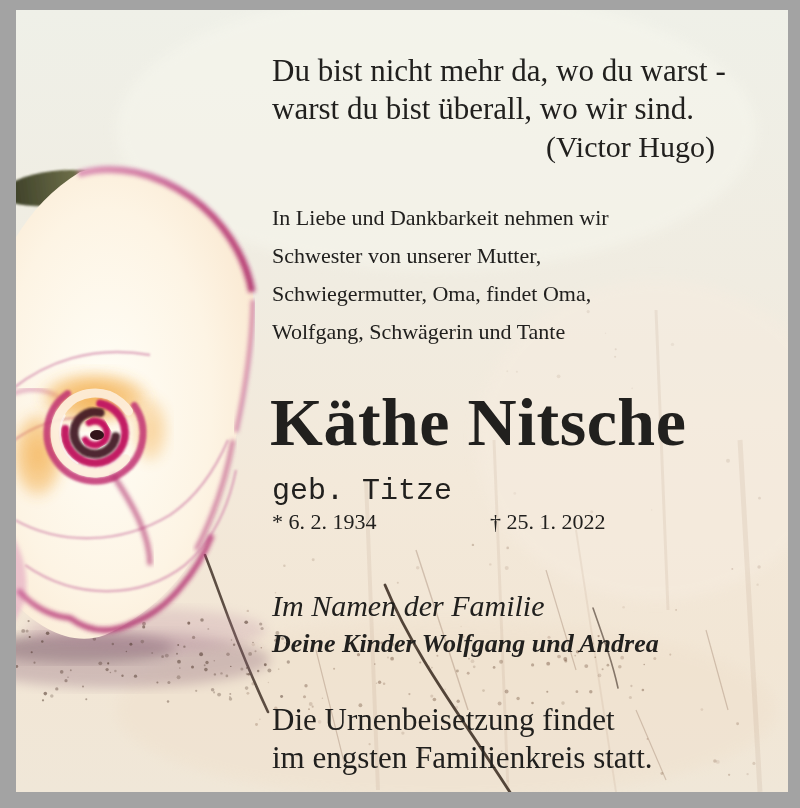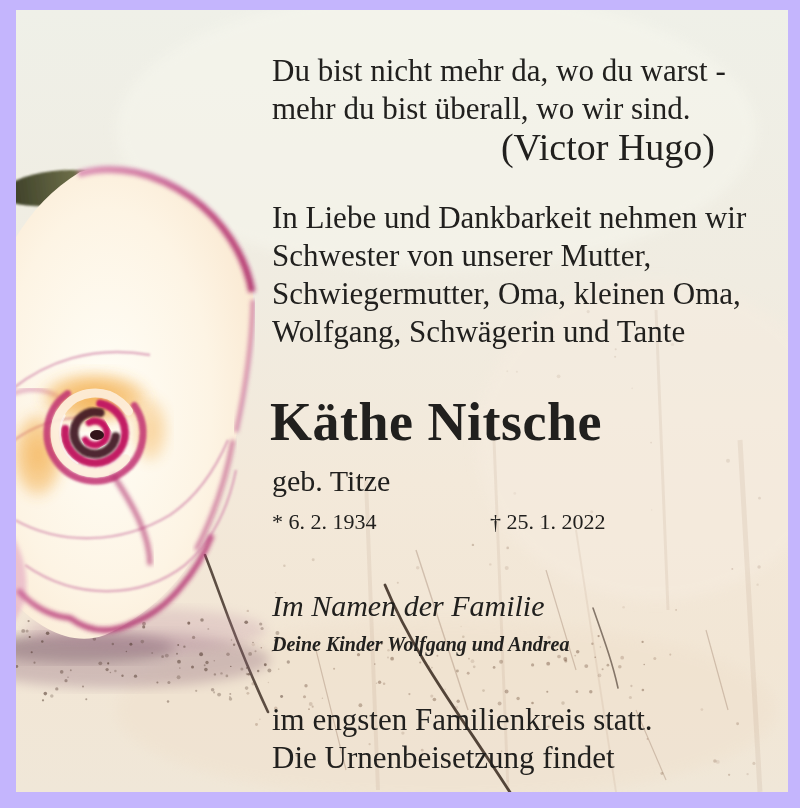--- a/index.html
+++ b/index.html
@@ -1,36 +1,36 @@
 <!DOCTYPE html>
 <html><head>
 <meta charset="utf-8">
 <style>
   html,body{margin:0;padding:0;background:#111;}
   .stage{
     position:relative;width:800px;height:808px;overflow:hidden;
-    background:#c4b5fd;
+    background:#a3a3a3;
     font-family:"Liberation Serif","DejaVu Serif",serif;
     color:#21201e;
   }
   .photo-wrap{
     position:absolute;left:16px;top:10px;width:772px;height:782px;
     overflow:hidden;
   }
   .photo-wrap svg{display:block;}
   .txt{position:absolute;white-space:nowrap;color:#21201e;}
   .quote-block{left:272px;top:52px;font-size:31px;line-height:38px;width:443px;}
-  .quote-block .attribution{text-align:right;font-size:38px;}
-  .intro-block{left:272px;top:199px;font-size:31px;line-height:38px;}
-  .name{left:270px;top:392px;font-size:54px;font-weight:bold;letter-spacing:0.5px;margin:0;line-height:60px;}
-  .maiden{left:272px;top:464px;font-size:30px;line-height:34px;}
+  .quote-block .attribution{text-align:right;font-size:30px;}
+  .intro-block{left:272px;top:199px;font-size:22px;line-height:38px;}
+  .name{left:270px;top:392px;font-size:68px;font-weight:bold;letter-spacing:0.5px;margin:0;line-height:60px;}
+  .maiden{left:272px;top:474px;font-size:30px;line-height:34px;font-family:Liberation Mono, monospace;}
   .dates{left:272px;top:504px;font-size:22px;line-height:36px;width:420px;}
   .dates .death{position:absolute;left:218px;top:0;}
   .family-block{left:272px;top:587px;font-size:30px;line-height:38px;font-style:italic;}
-  .family-block .bold-line{font-weight:bold;font-size:20px;}
+  .family-block .bold-line{font-weight:bold;font-size:26px;}
   .notice-block{left:272px;top:701px;font-size:31px;line-height:38px;}
 </style>
 </head>
 <body>
 
 <div class="stage">
 
   <div class="photo-wrap">
     <svg width="772" height="782" viewBox="0 0 772 782" xmlns="http://www.w3.org/2000/svg">
       <defs>
@@ -381,28 +381,28 @@
         </g>
         <ellipse cx="81" cy="425" rx="7" ry="5" fill="#33141a"></ellipse>
 
         <path d="M 97 465 C 117 495 134 525 134 555" stroke="#b13070" stroke-width="5" fill="none" opacity="0.65" filter="url(#b2)"></path>
       </g>
     </svg>
   </div>
 
   <div class="txt quote-block">
     <div>Du bist nicht mehr da, wo du warst -</div>
-    <div>mehr du bist überall, wo wir sind.</div>
+    <div>warst du bist überall, wo wir sind.</div>
     <div class="attribution">(Victor Hugo)</div>
   </div>
 
   <div class="txt intro-block">
     <div>In Liebe und Dankbarkeit nehmen wir</div>
     <div>Schwester von unserer Mutter,</div>
-    <div>Schwiegermutter, Oma, kleinen Oma,</div>
+    <div>Schwiegermutter, Oma, findet Oma,</div>
     <div>Wolfgang, Schwägerin und Tante</div>
   </div>
 
   <h1 class="txt name">Käthe Nitsche</h1>
 
   <div class="txt maiden">geb. Titze</div>
 
   <div class="txt dates">
     <span class="birth">
       <span>*</span>
@@ -413,17 +413,17 @@
       <span>25. 1. 2022</span>
     </span>
   </div>
 
   <div class="txt family-block">
     <div>Im Namen der Familie</div>
     <div class="bold-line">Deine Kinder Wolfgang und Andrea</div>
   </div>
 
   <div class="txt notice-block">
+    <div>Die Urnenbeisetzung findet</div>
     <div>im engsten Familienkreis statt.</div>
-    <div>Die Urnenbeisetzung findet</div>
   </div>
 
 </div>
 
 </body></html>

